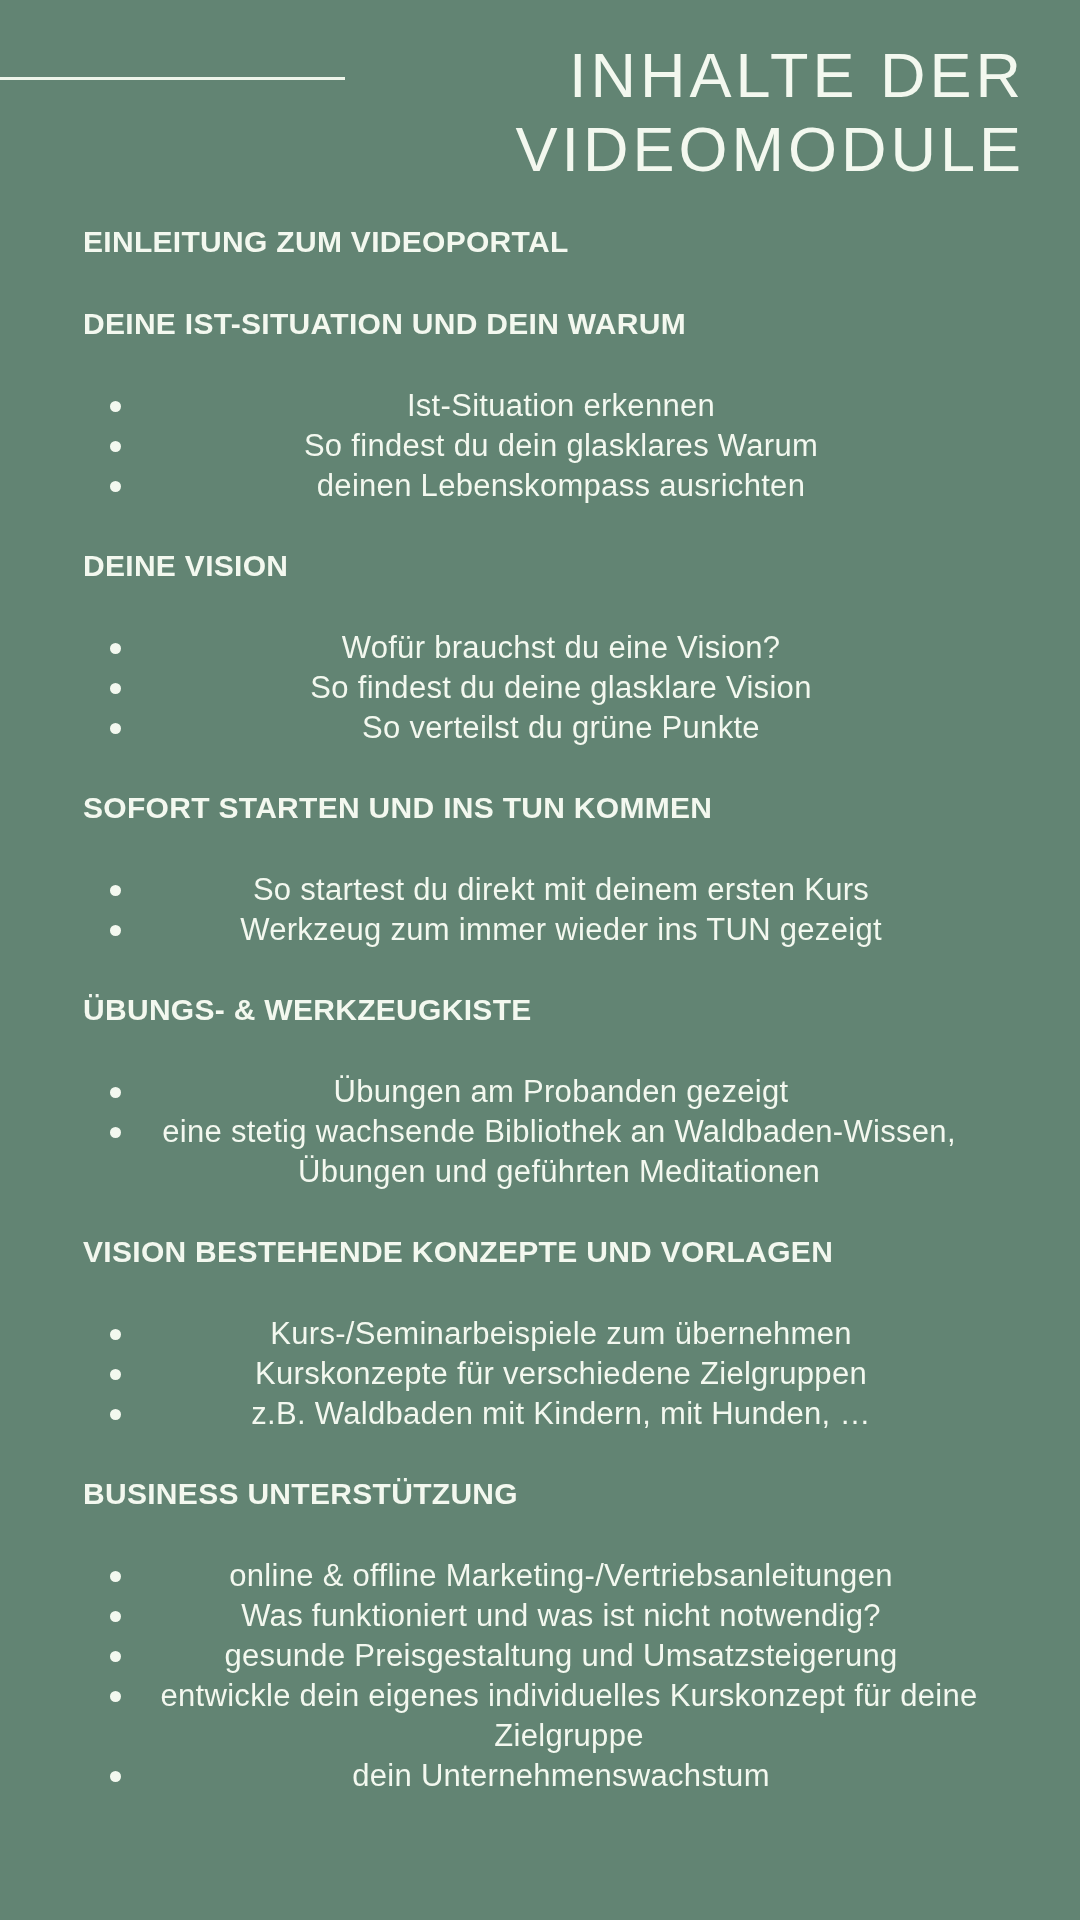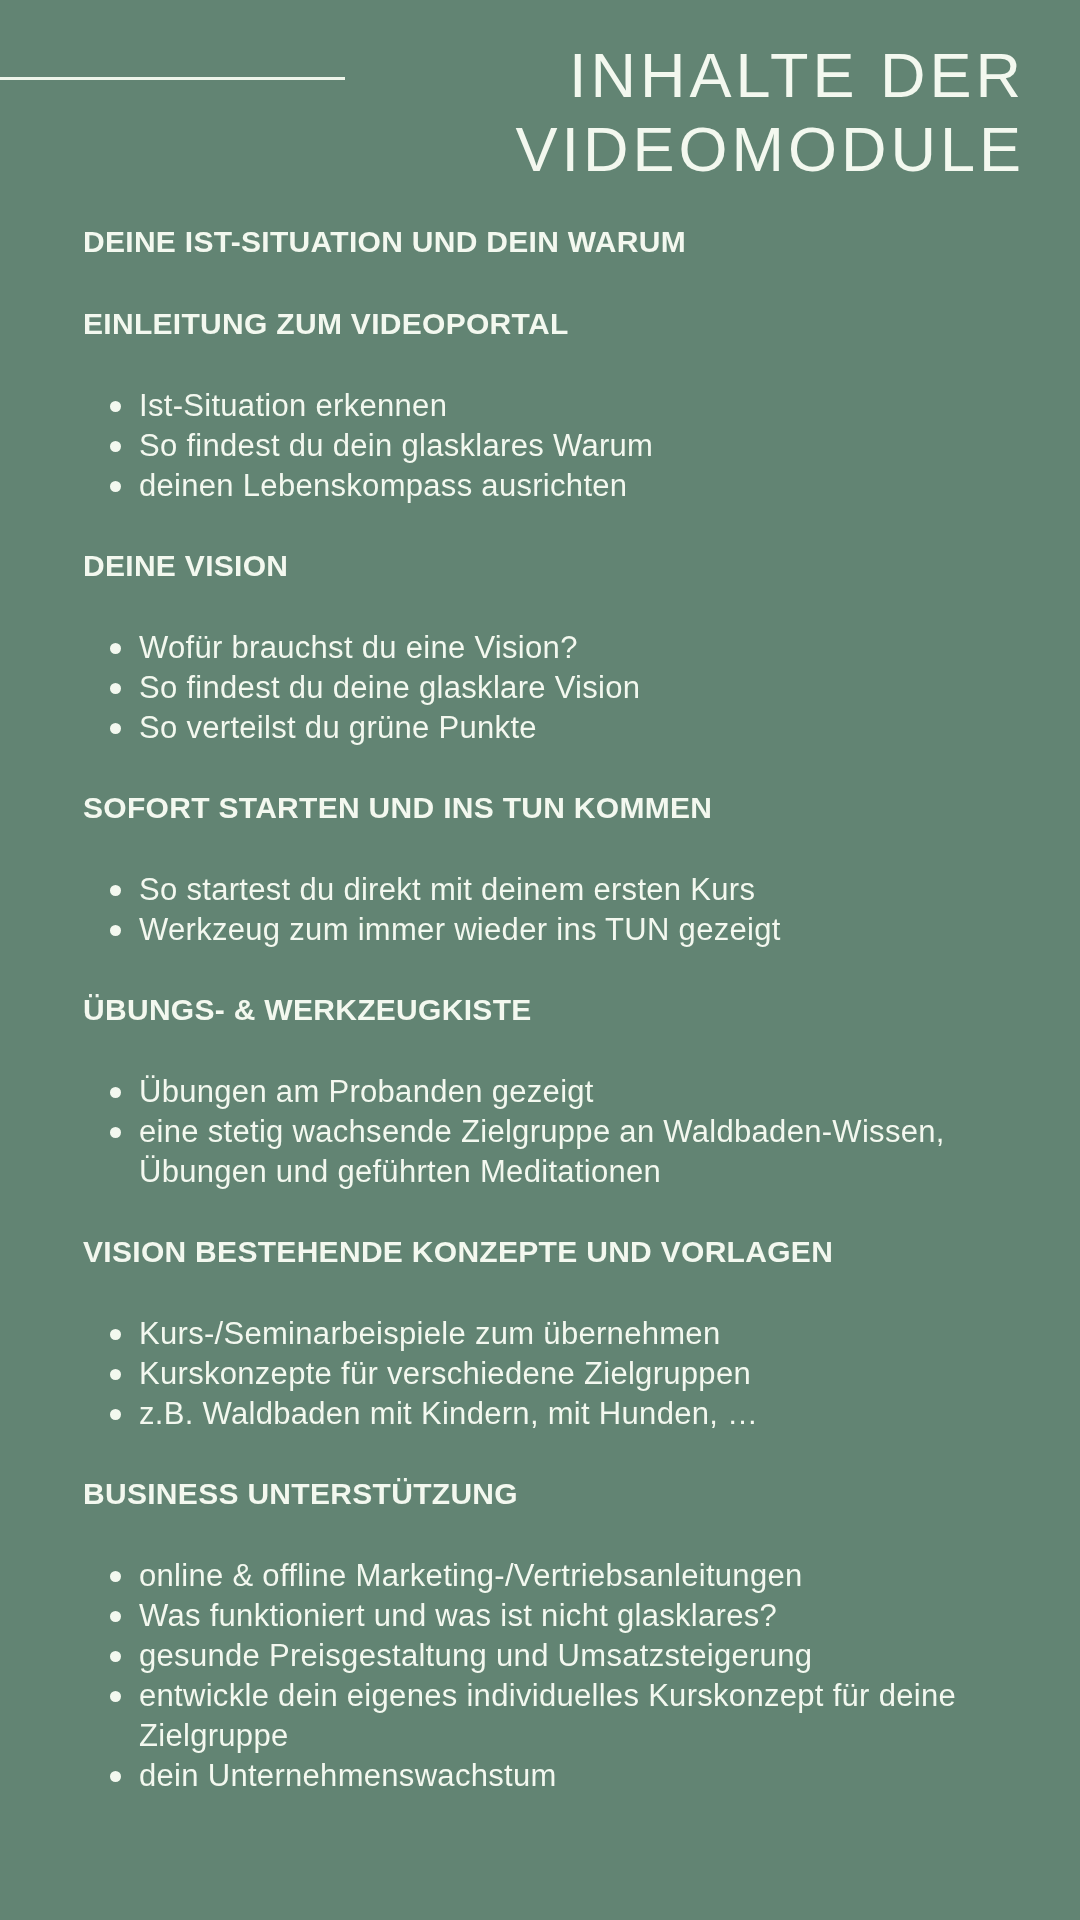--- a/index.html
+++ b/index.html
@@ -26,21 +26,21 @@
   .content {
     position: absolute; left: 83px; top: 222px; width: 900px;
   }
   .section-heading {
     margin: 0 0 42px 0;
     font-size: 30px; line-height: 40px; font-weight: bold;
     letter-spacing: 0.3px;
     white-space: nowrap;
   }
   .bullets {
-    list-style: none; margin: 0 0 40px 0; padding: 0;
+    list-style: none; margin: 0 0 40px 0; padding: 0; text-align: center;
   }
   .bullets li {
     position: relative;
     padding-left: 56px;
     font-size: 31px; line-height: 40px;
     letter-spacing: 0.3px;
   }
   .bullet-dot {
     position: absolute; left: 27px; top: 15px;
     width: 11px; height: 11px; border-radius: 50%;
@@ -53,23 +53,23 @@
 
 <div class="rule"></div>
 
 <h1 class="title">
   <span>INHALTE DER</span>
   <span>VIDEOMODULE</span>
 </h1>
 
 <div class="content">
 
+  <h2 class="section-heading">EINLEITUNG ZUM VIDEOPORTAL</h2>
+
   <h2 class="section-heading">DEINE IST-SITUATION UND DEIN WARUM</h2>
-
-  <h2 class="section-heading">EINLEITUNG ZUM VIDEOPORTAL</h2>
   <ul class="bullets">
     <li>
         <span class="bullet-dot"></span>
         <span class="bullet-text">Ist-Situation erkennen</span>
       </li>
     <li>
         <span class="bullet-dot"></span>
         <span class="bullet-text">So findest du dein glasklares Warum</span>
       </li>
     <li>
@@ -107,21 +107,21 @@
   </ul>
 
   <h2 class="section-heading">ÜBUNGS- &amp; WERKZEUGKISTE</h2>
   <ul class="bullets">
     <li>
         <span class="bullet-dot"></span>
         <span class="bullet-text">Übungen am Probanden gezeigt</span>
       </li>
     <li style="width:840px">
         <span class="bullet-dot"></span>
-        <span class="bullet-text">eine stetig wachsende Zielgruppe an Waldbaden-Wissen, Übungen und geführten Meditationen</span>
+        <span class="bullet-text">eine stetig wachsende Bibliothek an Waldbaden-Wissen, Übungen und geführten Meditationen</span>
       </li>
   </ul>
 
   <h2 class="section-heading">VISION BESTEHENDE KONZEPTE UND VORLAGEN</h2>
   <ul class="bullets">
     <li>
         <span class="bullet-dot"></span>
         <span class="bullet-text">Kurs-/Seminarbeispiele zum übernehmen</span>
       </li>
     <li>
@@ -135,21 +135,21 @@
   </ul>
 
   <h2 class="section-heading">BUSINESS UNTERSTÜTZUNG</h2>
   <ul class="bullets">
     <li>
         <span class="bullet-dot"></span>
         <span class="bullet-text">online &amp; offline Marketing-/Vertriebsanleitungen</span>
       </li>
     <li>
         <span class="bullet-dot"></span>
-        <span class="bullet-text">Was funktioniert und was ist nicht glasklares?</span>
+        <span class="bullet-text">Was funktioniert und was ist nicht notwendig?</span>
       </li>
     <li>
         <span class="bullet-dot"></span>
         <span class="bullet-text">gesunde Preisgestaltung und Umsatzsteigerung</span>
       </li>
     <li style="width:860px">
         <span class="bullet-dot"></span>
         <span class="bullet-text">entwickle dein eigenes individuelles Kurskonzept für deine Zielgruppe</span>
       </li>
     <li>

